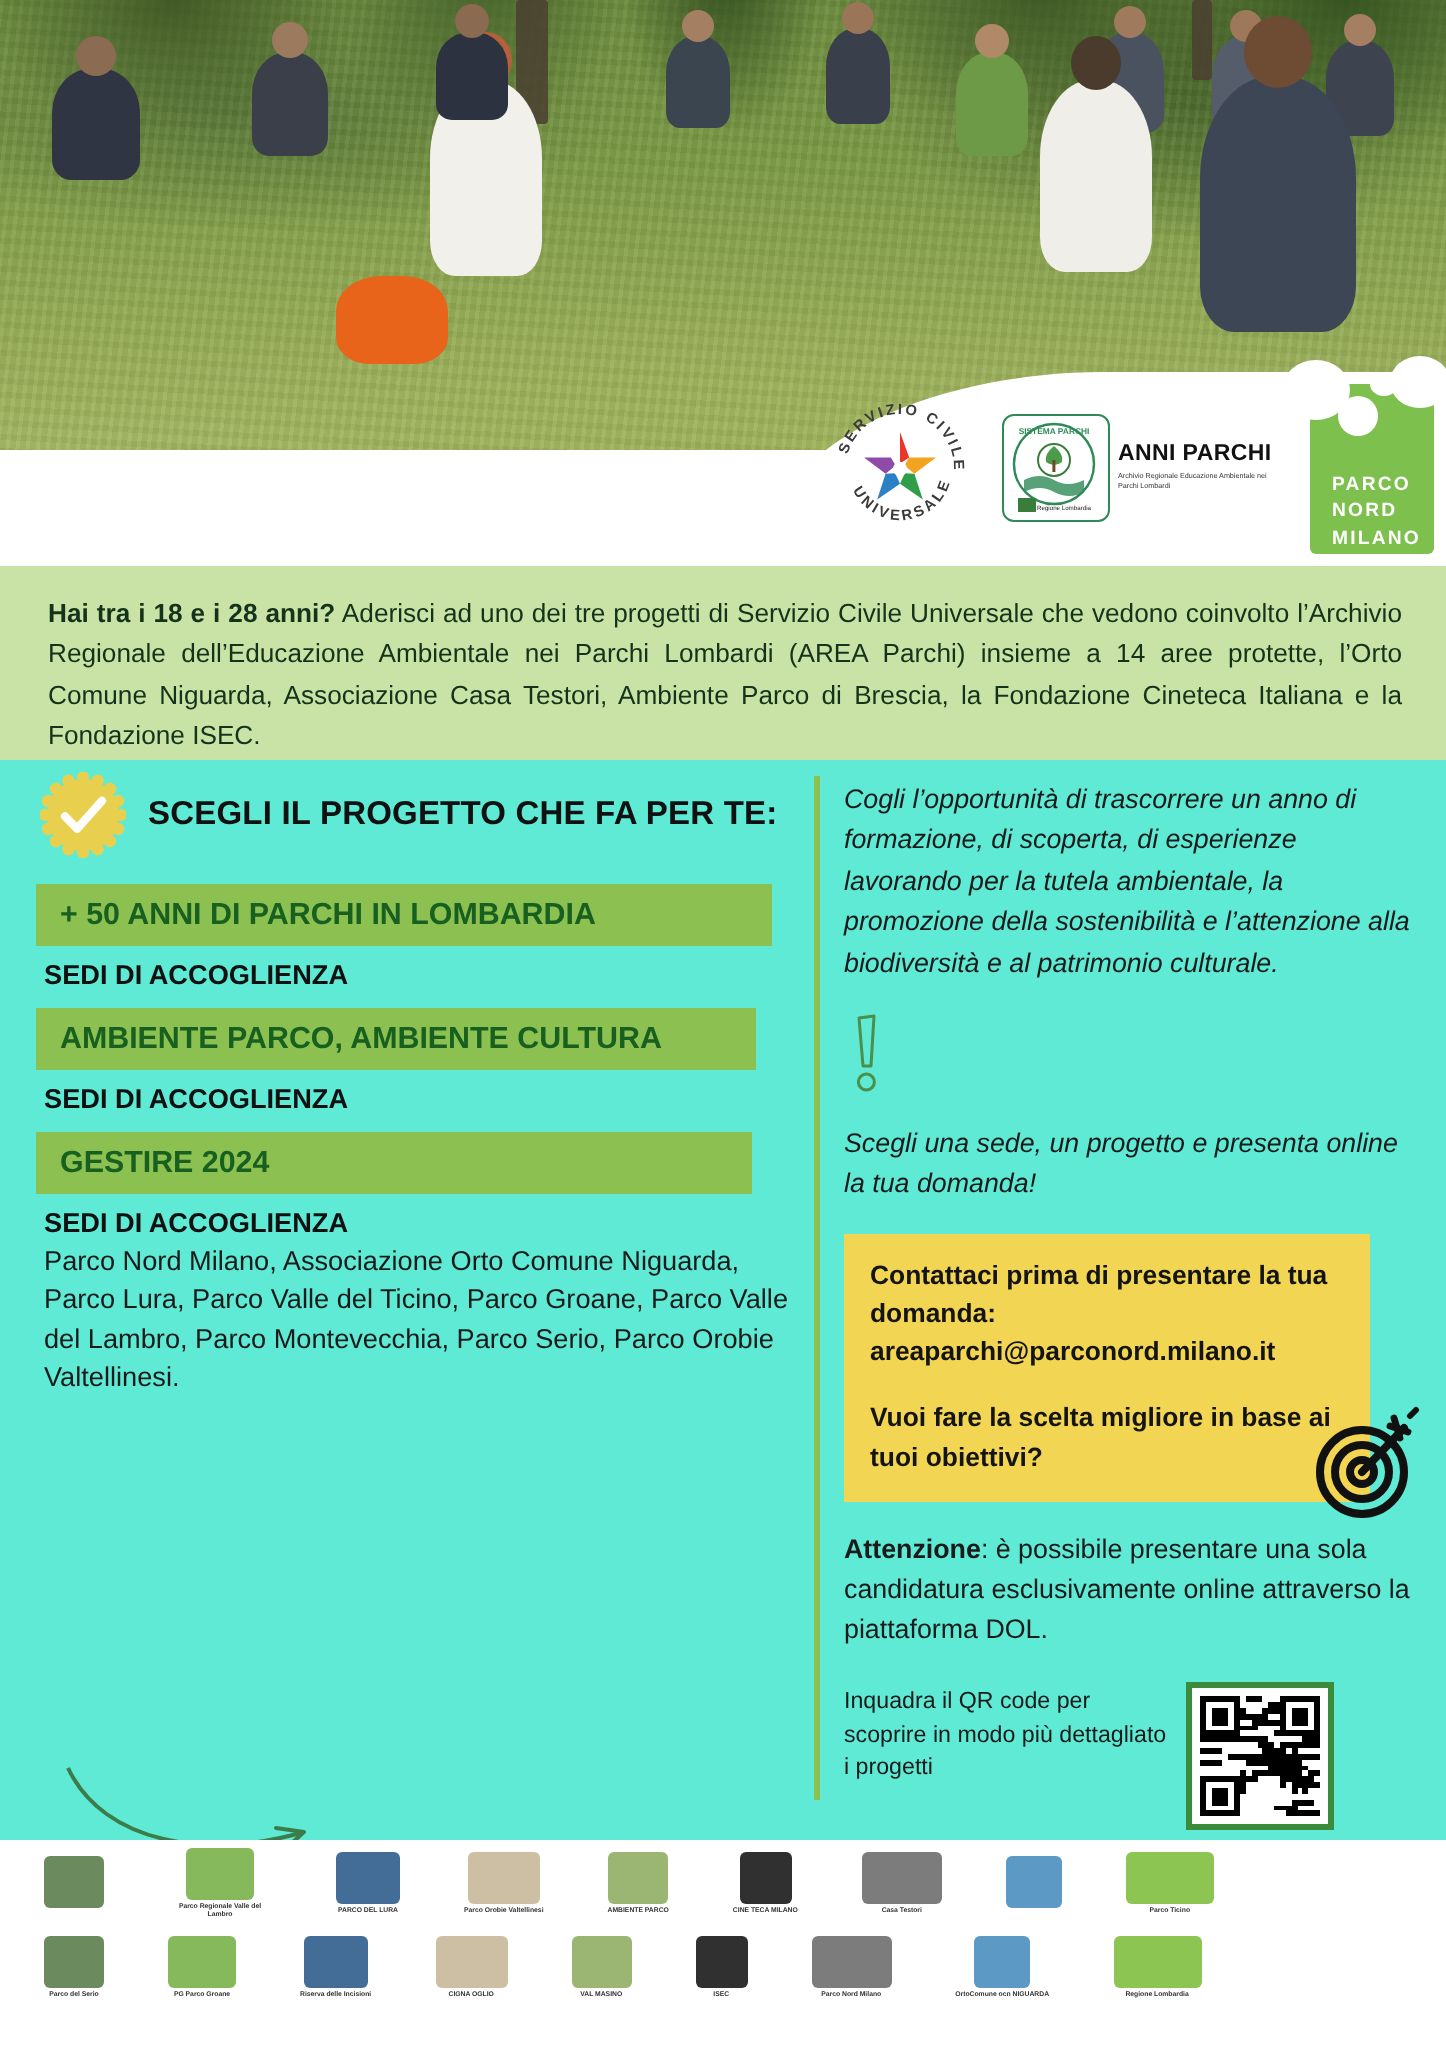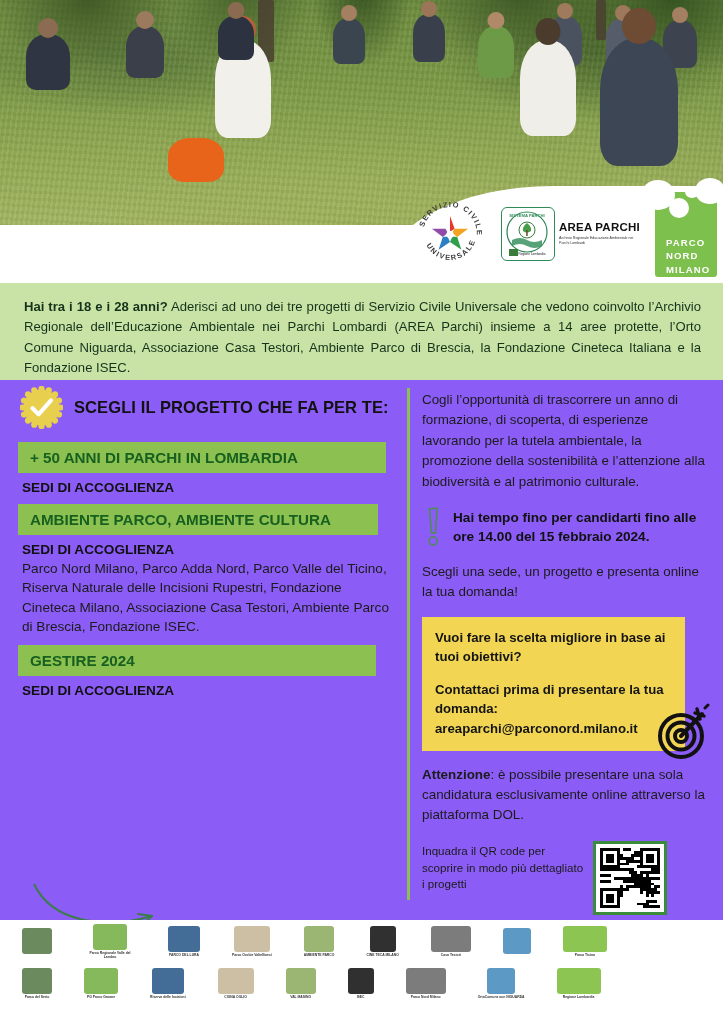--- a/index.html
+++ b/index.html
@@ -71,41 +71,41 @@
   .pnm-txt{position:absolute;left:11px;top:44px;color:#fff;font-size:9.6px;
      font-weight:bold;line-height:1.42;letter-spacing:1.1px;}
 
   
   .intro{position:absolute;left:0;top:283px;width:723px;height:97px;background:#c9e3a6;
      box-sizing:border-box;padding:14px 22px 0 24px;}
   .intro p{margin:0;font-size:13.1px;line-height:1.56;color:#15321a;text-align:justify;}
   .intro b{font-weight:bold;}
 
   
-  .body-wrap{position:absolute;left:0;top:380px;width:723px;height:540px;background:#8b5cf6;}
+  .body-wrap{position:absolute;left:0;top:380px;width:723px;height:540px;background:#5eead4;}
   .divider{position:absolute;left:407px;top:8px;width:3px;height:512px;background:#8cc152;}
 
   .col-left{position:absolute;left:18px;top:6px;width:380px;}
   .col-right{position:absolute;left:422px;top:10px;width:288px;}
 
   .choose-row{display:flex;align-items:center;gap:11px;margin:0 0 13px 2px;}
   .badge{position:relative;width:43px;height:43px;flex:0 0 43px;}
   .badge svg{display:block;}
   .choose-title{font-size:16.5px;font-weight:bold;color:#111;letter-spacing:.1px;}
 
   .proj{margin-bottom:9px;}
   .proj-head{background:#8cc152;color:#17601f;font-weight:bold;font-size:15.2px;
      padding:7px 0 7px 12px;box-sizing:border-box;}
   .proj-head.w1{width:368px;}
   .proj-head.w2{width:360px;}
   .proj-head.w3{width:358px;}
   .sedi{font-size:13.6px;font-weight:bold;color:#111;margin:7px 0 2px 4px;}
   .sedi-list{font-size:13.6px;line-height:1.42;color:#1b1b1b;margin:0 0 0 4px;}
 
-  .r-text{font-size:13.4px;line-height:1.52;color:#1b1b1b;margin:0 0 14px 0;}
+  .r-text{font-size:13.4px;line-height:1.52;color:#1b1b1b;margin:0 0 14px 0;font-style:italic;}
   .deadline-row{display:flex;align-items:flex-start;gap:9px;margin:0 0 14px 2px;}
   .excl{flex:0 0 20px;width:20px;height:42px;}
   .deadline-txt{font-size:13.6px;font-weight:bold;line-height:1.44;color:#111;padding-top:2px;}
 
   .yellow-box{background:#f2d653;padding:11px 13px 13px 13px;margin:6px 0 14px 0;
      position:relative;width:263px;box-sizing:border-box;}
   .yellow-box p{margin:0;font-size:13.2px;font-weight:bold;line-height:1.46;color:#141414;}
   .yellow-box p + p{margin-top:14px;}
   .target-ico{position:absolute;right:-28px;bottom:-10px;width:58px;height:58px;}
 
@@ -213,21 +213,21 @@
             <text x="25" y="9" font-size="4.2" fill="#2e8b57" text-anchor="middle" font-family="Liberation Sans, sans-serif" font-weight="bold">SISTEMA PARCHI</text>
             <circle cx="25" cy="22" r="8" fill="none" stroke="#3a7d3a" stroke-width="1"></circle>
             <path d="M25 15 q5 4 4 8 q-4 3 -8 0 q-1 -4 4 -8z" fill="#4a9b4a"></path>
             <rect x="24.2" y="22" width="1.5" height="6" fill="#6b4b2a"></rect>
             <path d="M10 32 q8 -4 15 0 q7 4 15 0 l0 6 q-7 4 -15 0 q-7 -4 -15 0z" fill="#2e8b57" opacity=".8"></path>
             <rect x="7" y="41" width="9" height="7" fill="#3a7d3a"></rect>
             <text x="30" y="47" font-size="3.1" fill="#222" text-anchor="middle" font-family="Liberation Sans, sans-serif">Regione Lombardia</text>
           </svg>
         </div>
         <div class="ap-txt">
-          <div class="ap-title">AREA PARCHI</div>
+          <div class="ap-title">ANNI PARCHI</div>
           <div class="ap-sub">Archivio Regionale Educazione Ambientale nei Parchi Lombardi</div>
         </div>
       </div>
 
       <div class="pnm-logo">
         <span class="bite" style="left:-14px;top:-12px;width:34px;height:30px;"></span>
         <span class="bite" style="left:14px;top:6px;width:20px;height:20px;"></span>
         <span class="bite" style="left:40px;top:-14px;width:30px;height:26px;"></span>
         <span class="bite" style="left:30px;top:-6px;width:14px;height:12px;"></span>
         <div class="pnm-txt">
@@ -278,47 +278,46 @@
       </div>
 
       <div class="proj">
         <div class="proj-head w1">+ 50 ANNI DI PARCHI IN LOMBARDIA</div>
         <div class="sedi">SEDI DI ACCOGLIENZA</div>
       </div>
 
       <div class="proj">
         <div class="proj-head w2">AMBIENTE PARCO, AMBIENTE CULTURA</div>
         <div class="sedi">SEDI DI ACCOGLIENZA</div>
-        <div class="sedi-list">Parco Nord Milano, Parco Adda Nord, Parco Valle del Ticino, Riserva Naturale delle Incisioni Rupestri, Fondazione Cineteca Milano, Associazione Casa Testori, Ambiente Parco di Brescia, Fondazione ISEC.</div>
       </div>
 
       <div class="proj">
         <div class="proj-head w3">GESTIRE 2024</div>
         <div class="sedi">SEDI DI ACCOGLIENZA</div>
+        <div class="sedi-list">Parco Nord Milano, Associazione Orto Comune Niguarda, Parco Lura, Parco Valle del Ticino, Parco Groane, Parco Valle del Lambro, Parco Montevecchia, Parco Serio, Parco Orobie Valtellinesi.</div>
       </div>
     </div>
 
     <div class="col-right">
       <p class="r-text">Cogli l’opportunità di trascorrere un anno di formazione, di scoperta, di esperienze lavorando per la tutela ambientale, la promozione della sostenibilità e l’attenzione alla biodiversità e al patrimonio culturale.</p>
 
       <div class="deadline-row">
         <span class="excl">
           <svg width="20" height="42" viewBox="0 0 20 42">
             <path d="M5.5 3 L13 2 L11.5 27 L7.5 27 Z" fill="none" stroke="#4a8f4a" stroke-width="1.5" stroke-linejoin="round"></path>
             <circle cx="9.2" cy="35" r="4" fill="none" stroke="#4a8f4a" stroke-width="1.5"></circle>
           </svg>
         </span>
-        <span class="deadline-txt">Hai tempo fino per candidarti fino alle ore 14.00 del 15 febbraio 2024.</span>
       </div>
 
       <p class="r-text">Scegli una sede, un progetto e presenta online la tua domanda!</p>
 
       <div class="yellow-box">
+        <p>Contattaci prima di presentare la tua domanda: areaparchi@parconord.milano.it</p>
         <p>Vuoi fare la scelta migliore in base ai tuoi obiettivi?</p>
-        <p>Contattaci prima di presentare la tua domanda: areaparchi@parconord.milano.it</p>
         <span class="target-ico">
           <svg width="58" height="58" viewBox="0 0 58 58">
             <circle cx="26" cy="33" r="21" fill="none" stroke="#111" stroke-width="4"></circle>
             <circle cx="26" cy="33" r="13.5" fill="none" stroke="#111" stroke-width="4"></circle>
             <circle cx="26" cy="33" r="6" fill="none" stroke="#111" stroke-width="4"></circle>
             <path d="M26 33 L47 11" stroke="#111" stroke-width="4" stroke-linecap="round"></path>
             <path d="M42 6 L45 16" stroke="#111" stroke-width="3.4" stroke-linecap="round"></path>
             <path d="M49 13 L40 10" stroke="#111" stroke-width="3.4" stroke-linecap="round"></path>
             <path d="M50 5 L53 2" stroke="#111" stroke-width="3" stroke-linecap="round"></path>
           </svg>

